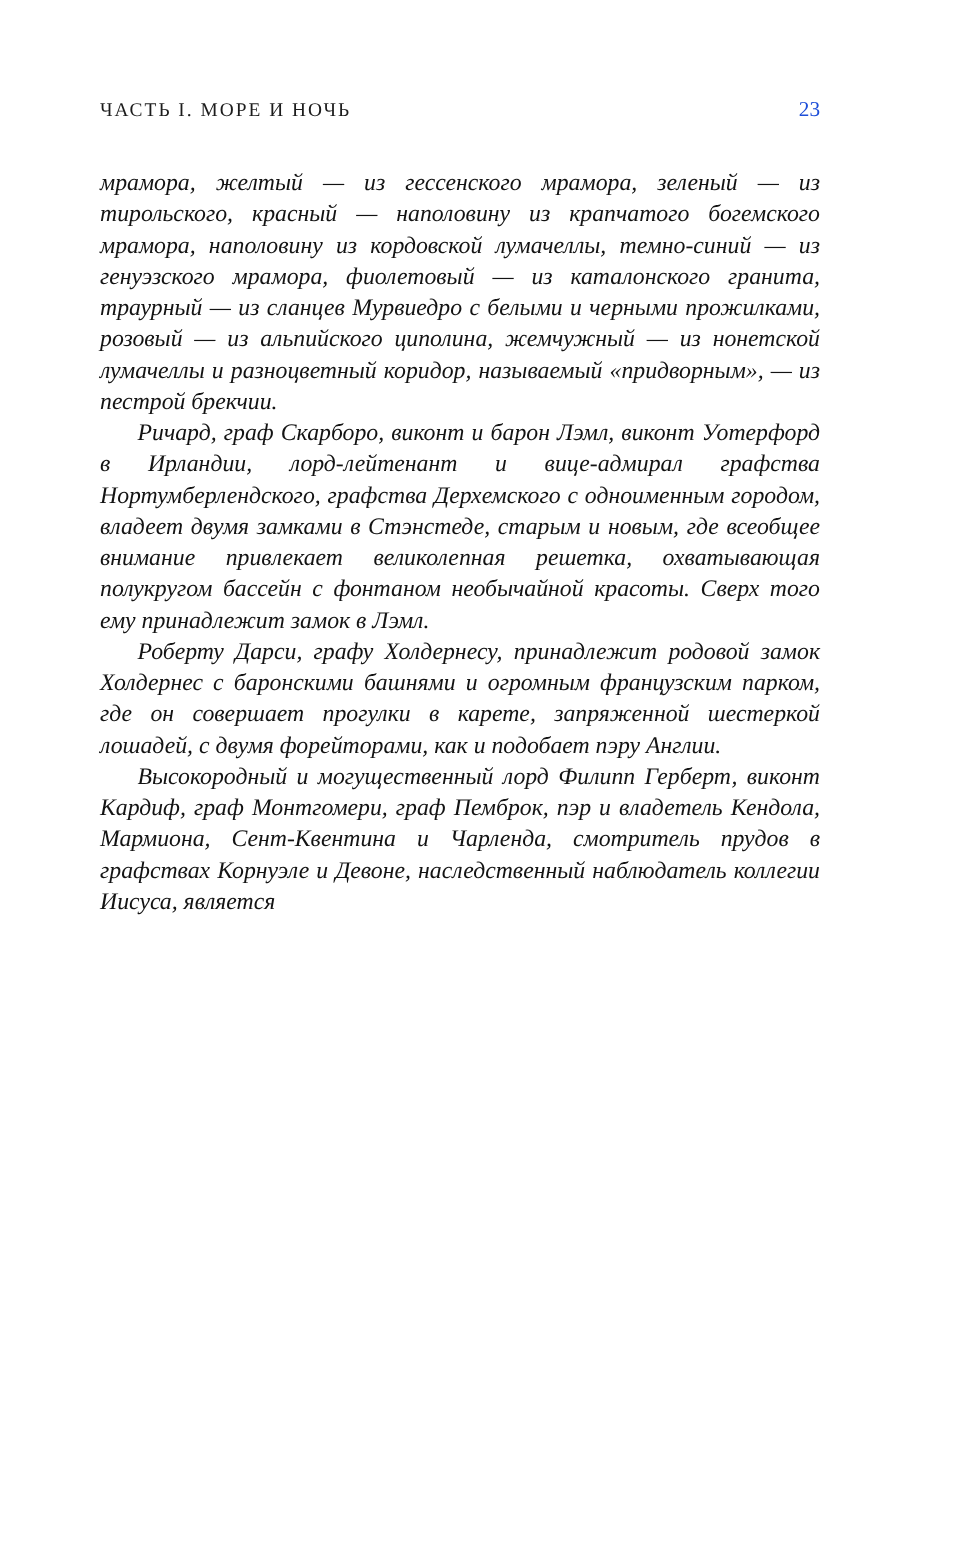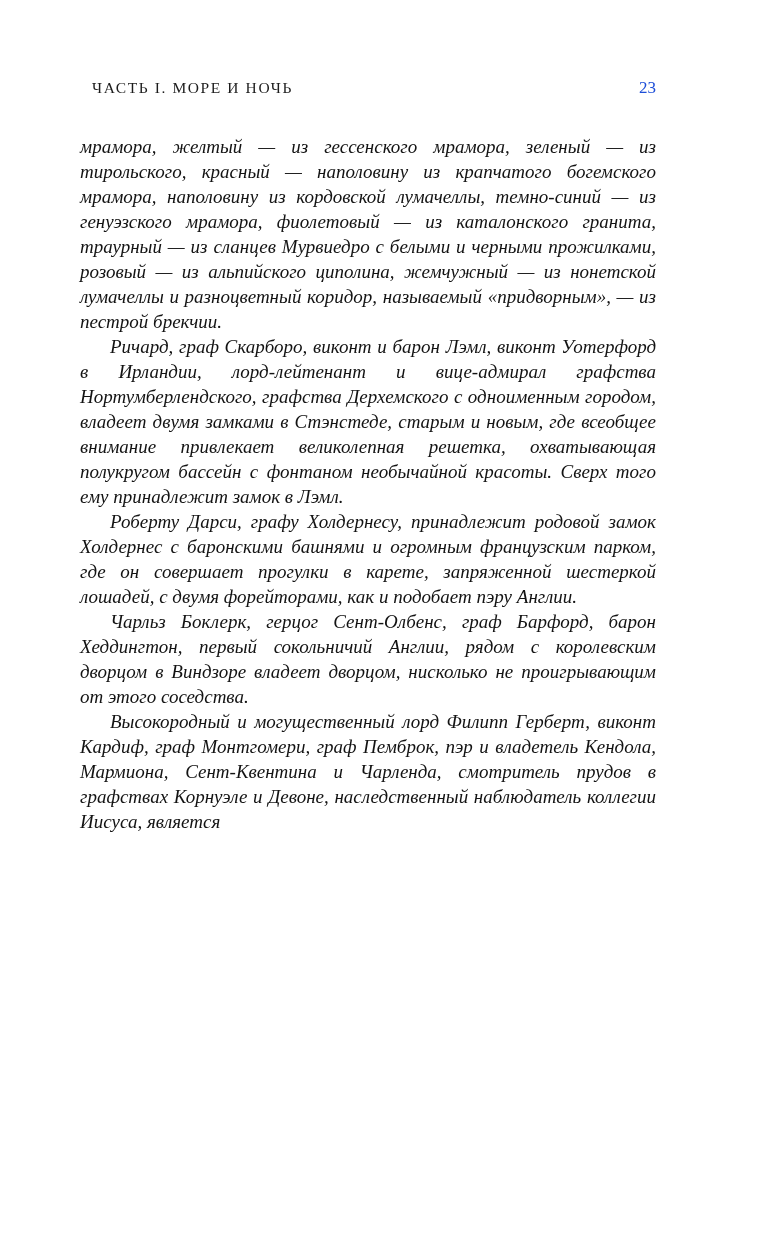--- a/index.html
+++ b/index.html
@@ -22,21 +22,20 @@
     display: flex;
     justify-content: space-between;
     align-items: baseline;
     margin-bottom: 36px;
   }
   .running-title {
     font-size: 15.5px;
     letter-spacing: 1.6px;
     text-transform: uppercase;
     color: #1c1c1c;
-    margin-left: 12px;
   }
   .page-number {
     font-size: 17px;
     color: #1d4ed8;
   }
   .body-text {
     font-size: 19px;
     line-height: 25px;
     text-align: justify;
     color: #131313;
@@ -56,16 +55,15 @@
 <div class="page">
   <header class="running-head">
     <span class="running-title">ЧАСТЬ I. МОРЕ И НОЧЬ</span>
     <span class="page-number">23</span>
   </header>
 
   <main class="body-text">
     <p class="para continuation">мрамора, желтый — из гессенского мрамора, зеленый — из тирольского, красный — наполовину из крапчатого богемского мрамора, наполовину из кордовской лумачеллы, темно-синий — из генуэзского мрамора, фиолетовый — из каталонского гранита, траурный — из сланцев Мурвиедро с белыми и черными прожилками, розовый — из альпийского циполина, жемчужный — из нонетской лумачеллы и разноцветный коридор, называемый «придворным», — из пестрой брекчии.</p>
     <p class="para">Ричард, граф Скарборо, виконт и барон Лэмл, виконт Уотерфорд в Ирландии, лорд-лейтенант и вице-адмирал графства Нортумберлендского, графства Дерхемского с одноименным городом, владеет двумя замками в Стэнстеде, старым и новым, где всеобщее внимание привлекает великолепная решетка, охватывающая полукругом бассейн с фонтаном необычайной красоты. Сверх того ему принадлежит замок в Лэмл.</p>
     <p class="para">Роберту Дарси, графу Холдернесу, принадлежит родовой замок Холдернес с баронскими башнями и огромным французским парком, где он совершает прогулки в карете, запряженной шестеркой лошадей, с двумя форейторами, как и подобает пэру Англии.</p>
-    <p class="para">Чарльз Боклерк, герцог Сент-Олбенс, граф Барфорд, барон Хеддингтон, первый сокольничий Англии, рядом с королевским дворцом в Виндзоре владеет дворцом, нисколько не проигрывающим от этого соседства.</p>
     <p class="para">Высокородный и могущественный лорд Филипп Герберт, виконт Кардиф, граф Монтгомери, граф Пемброк, пэр и владетель Кендола, Мармиона, Сент-Квентина и Чарленда, смотритель прудов в графствах Корнуэле и Девоне, наследственный наблюдатель коллегии Иисуса, является</p>
   </main>
 </div>
 
 </body></html>

